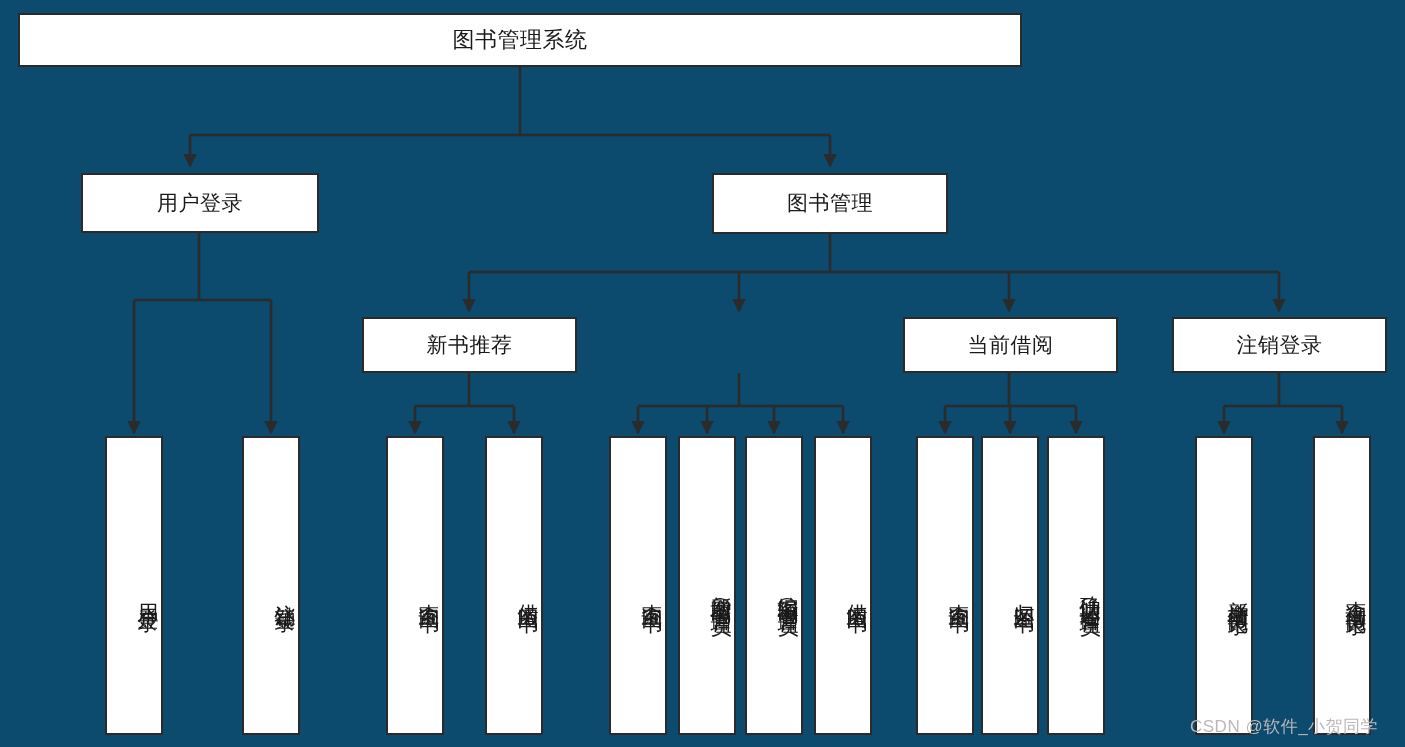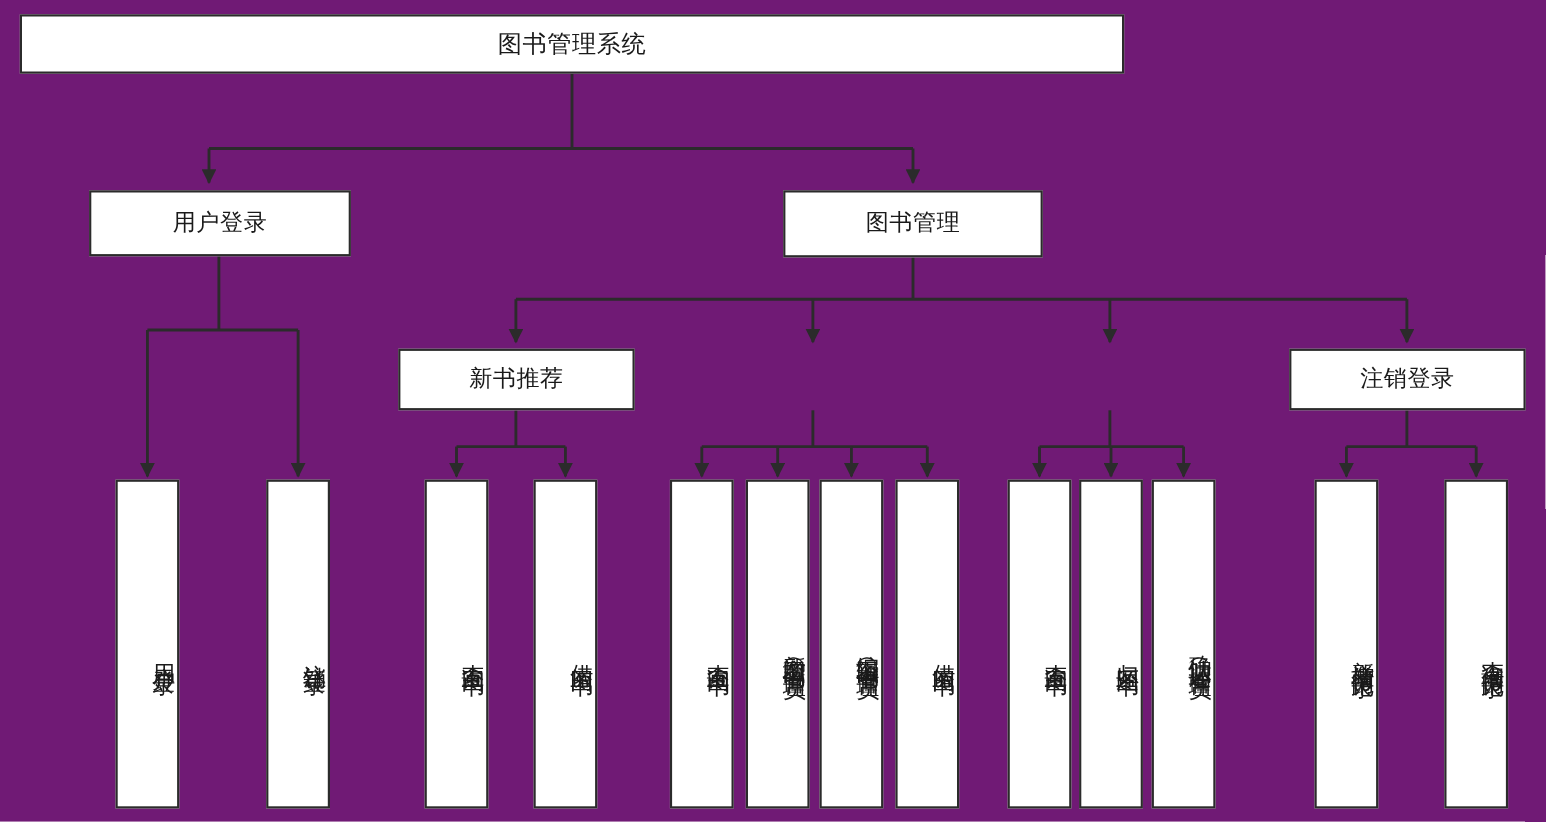--- a/index.html
+++ b/index.html
@@ -8,21 +8,21 @@
     padding: 0;
     background: #ffffff;
   }
   body {
     font-family: "Liberation Sans", "DejaVu Sans", sans-serif;
   }
   #canvas {
     position: relative;
     width: 1405px;
     height: 747px;
-    background: #701a75;
+    background: #0c4a6e;
     overflow: hidden;
   }
   #wires {
     position: absolute;
     left: 0;
     top: 0;
     width: 1405px;
     height: 747px;
     pointer-events: none;
   }
@@ -134,20 +134,23 @@
 
   <div class="node node-h" style="left:712px; top:173px; width:236px; height:61px;">
     <span>图书管理</span>
   </div>
 
   <div class="node node-h" style="left:362px; top:317px; width:215px; height:56px;">
     <span>新书推荐</span>
   </div>
 
 
+  <div class="node node-h" style="left:903px; top:317px; width:215px; height:56px;">
+    <span>当前借阅</span>
+  </div>
 
   <div class="node node-h" style="left:1172px; top:317px; width:215px; height:56px;">
     <span>注销登录</span>
   </div>
 
   <div class="node node-v" style="left:105px; top:436px; width:58px; height:299px;">
     <span class="vlabel">用户登录</span>
   </div>
 
   <div class="node node-v" style="left:242px; top:436px; width:58px; height:299px;">
@@ -191,14 +194,15 @@
   </div>
 
   <div class="node node-v" style="left:1195px; top:436px; width:58px; height:299px;">
     <span class="vlabel">新增借阅记录</span>
   </div>
 
   <div class="node node-v" style="left:1313px; top:436px; width:58px; height:299px;">
     <span class="vlabel">查询借阅记录</span>
   </div>
 
+  <div class="watermark" style="left:1190px; top:715px;">CSDN @软件_小贺同学</div>
 
 </div>
 
 </body></html>

